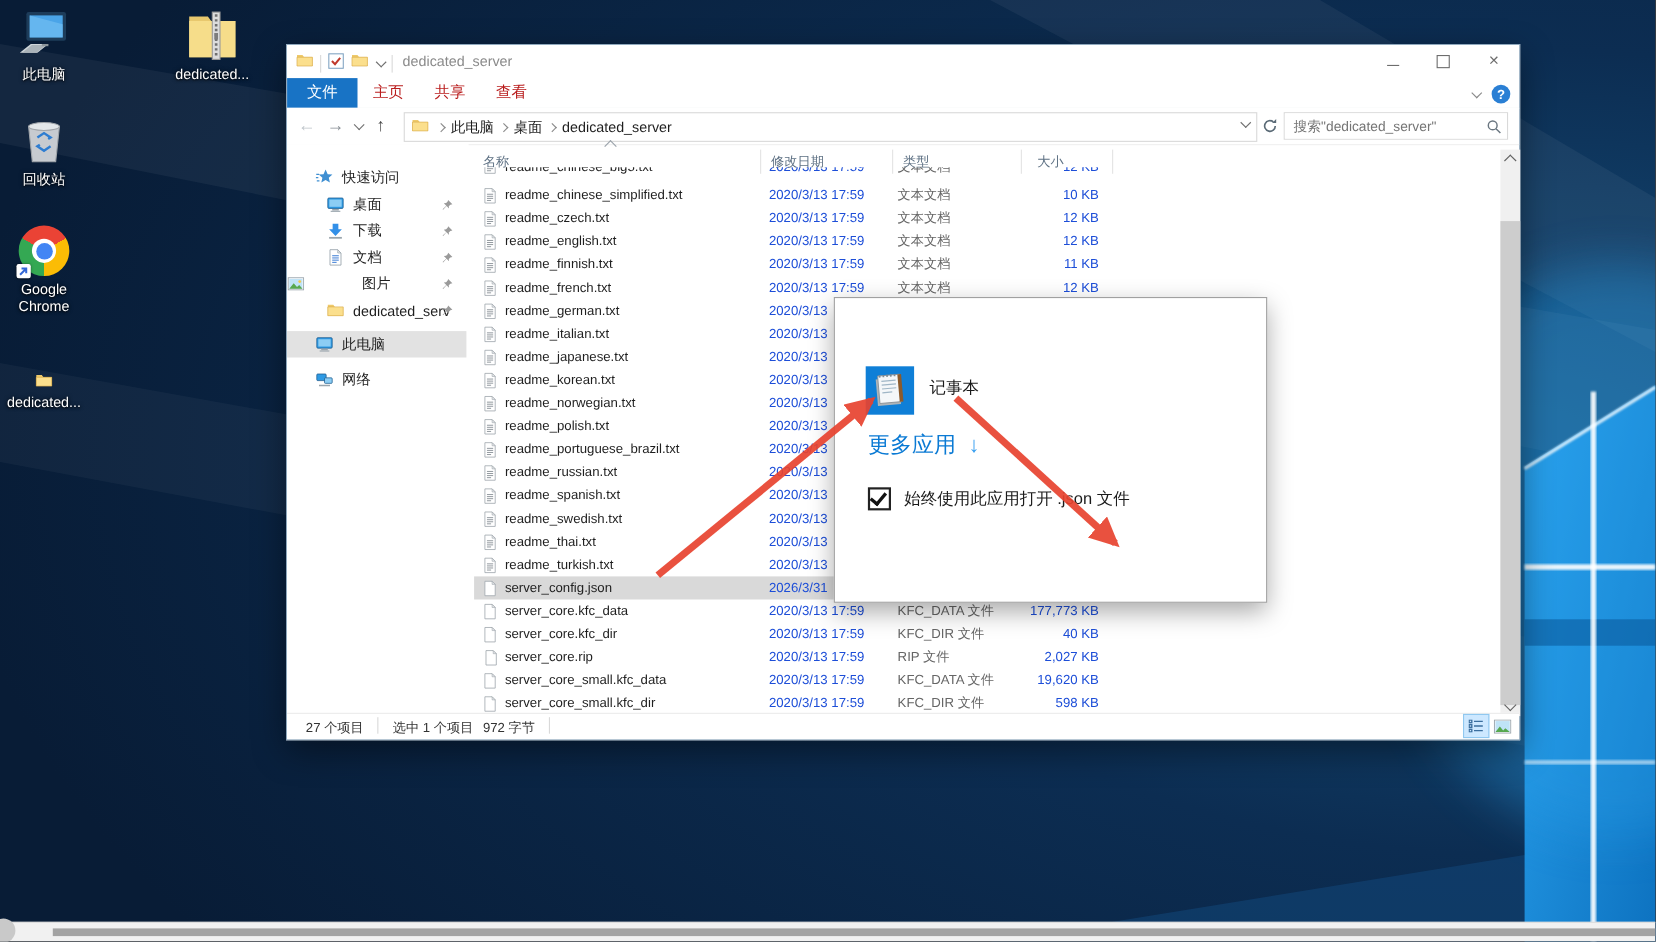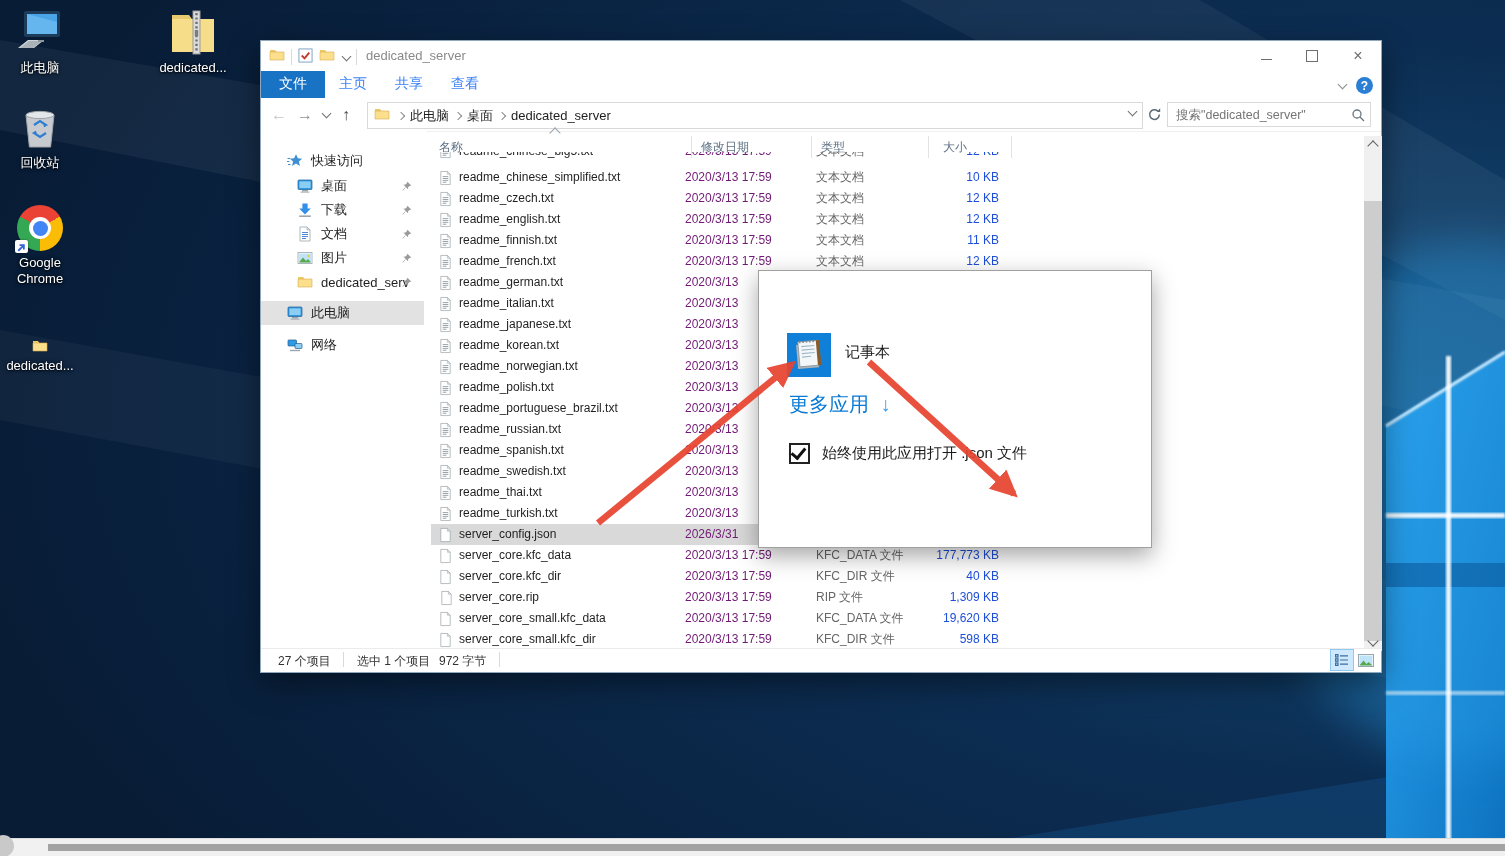--- a/index.html
+++ b/index.html
@@ -28,21 +28,21 @@
   .qat{position:absolute;left:8px;top:6px;display:flex;align-items:center;gap:6px;}
   .qat .sep{width:1px;height:16px;background:#d9d9d9;}
   .title{position:absolute;left:105px;top:7px;font-size:13px;color:#8a8a8a;}
   .wctl{position:absolute;right:0;top:0;display:flex;}
   .wbtn{width:46px;height:30px;display:flex;align-items:center;justify-content:center;color:#6d6d6d;font-size:14px;}
   .wbtn .mini{width:11px;height:1px;background:#6d6d6d;margin-top:6px;}
   .wbtn .maxi{width:10px;height:10px;border:1px solid #6d6d6d;}
   .wbtn.close{font-size:16px;}
 
   .tabsrow{position:absolute;left:0;top:30px;right:0;height:27px;background:#fff;border-bottom:1px solid #eceef0;}
-  .tab{display:inline-block;padding:4px 14px 5px;font-size:14px;color:#3b82f6;}
+  .tab{display:inline-block;padding:4px 14px 5px;font-size:14px;color:#b91c1c;}
   .tab.active{background:#1873c5;color:#fff;padding:4px 18px 5px;}
   .ribbon-right{position:absolute;right:8px;top:36px;display:flex;align-items:center;gap:10px;}
   .help{width:17px;height:17px;border-radius:50%;background:#2a7fd4;color:#fff;font-size:12px;
     font-weight:bold;display:flex;align-items:center;justify-content:center;}
 
   .addrrow{position:absolute;left:0;top:57px;right:0;height:33px;background:#fff;
     display:flex;align-items:center;border-bottom:1px solid #f0f0f0;}
   .navbtn{color:#8a9096;font-size:16px;line-height:1;margin-left:10px;}
   .chv{display:inline-block;width:6px;height:6px;border-right:1.5px solid #707070;border-bottom:1.5px solid #707070;
     transform:rotate(45deg);margin:0 0 2px 8px;}
@@ -70,21 +70,21 @@
   .fheader{position:absolute;left:0;top:0;width:840px;height:24px;color:#5d7083;}
   .fheader .h{position:absolute;top:3px;}
   .fheader .vsep{position:absolute;top:0;width:1px;height:22px;background:#e3e3e3;}
   .sortcaret{position:absolute;left:120px;top:-7px;width:7px;height:7px;border-left:1.5px solid #9aa2aa;
     border-top:1.5px solid #9aa2aa;transform:rotate(45deg);}
   .frow{position:absolute;left:0;width:580px;height:21px;}
   .frow.sel{background:#d9d9d9;}
   .frow span{position:absolute;top:0;line-height:21px;white-space:nowrap;}
   .frow .ficon{left:7px;top:2.5px;width:16px;height:16px;line-height:normal;}
   .frow .fname{left:28px;color:#1f1f1f;}
-  .frow .fdate{left:254px;color:#701a75;}
+  .frow .fdate{left:268px;color:#1d4ed8;}
   .frow .ftype{left:385px;color:#666;}
   .frow .fsize{right:12px;color:#1d4ed8;}
   .frow.partial{height:11px;overflow:hidden;}
   .frow.partial span{top:-11px;}
   .frow.partial .ficon{top:-9px;}
 
   
   .vscroll{position:absolute;left:1103px;top:95px;width:18px;height:515px;background:#f0f0f0;}
   .vscroll .arr{position:absolute;left:5px;width:7px;height:7px;border-right:1.5px solid #606060;border-bottom:1.5px solid #606060;}
   .vscroll .up{top:6px;transform:rotate(-135deg);}
@@ -327,21 +327,21 @@
     <span class="ic"><svg width="16" height="16" viewBox="0 0 16 16">
               <path d="M3 1h7l3 3v11H3z" fill="#fff" stroke="#9aa5ad" stroke-width=".8"></path>
               <path d="M10 1l3 3h-3z" fill="#dfe5e9" stroke="#9aa5ad" stroke-width=".6"></path>
               <path d="M5 6.5h6M5 8.5h6M5 10.5h6M5 12.5h4" stroke="#3a7bd5" stroke-width=".9"></path>
             </svg></span>
     <span class="tx">文档</span>
   <span class="pin"><svg width="11" height="11" viewBox="0 0 12 12">
               <path d="M7 .8l4.2 4.2-2 .5L7.6 7l.3 2.3L5.4 6.8 2 10.5l-.5-.5L5.2 6.6 2.7 4.1 5 3.8 6.5 2.3z" fill="#9a9a9a"></path>
             </svg></span>
         </div>
-        <div class="sitem" style="top: 115px; padding-left: 36px;">
+        <div class="sitem" style="top: 115px;  gap: 44px;">
     <span class="ic"><svg width="16" height="16" viewBox="0 0 16 16">
               <rect x="1" y="2.5" width="14" height="11" fill="#fff" stroke="#9aa5ad" stroke-width=".8"></rect>
               <rect x="2" y="3.5" width="12" height="9" fill="#bfe3f7"></rect>
               <path d="M2 12.5l4-5 3 3.5 2-2 3 3.5z" fill="#57a84f"></path>
               <circle cx="11.5" cy="6" r="1.3" fill="#f2c94c"></circle>
             </svg></span>
     <span class="tx">图片</span>
   <span class="pin"><svg width="11" height="11" viewBox="0 0 12 12">
               <path d="M7 .8l4.2 4.2-2 .5L7.6 7l.3 2.3L5.4 6.8 2 10.5l-.5-.5L5.2 6.6 2.7 4.1 5 3.8 6.5 2.3z" fill="#9a9a9a"></path>
             </svg></span>
@@ -617,21 +617,21 @@
     <span class="fsize">40 KB</span>
   </div>
           <div class="frow" style="top: 451px; text-align: center;">
     <span class="ficon"><svg width="15" height="16" viewBox="0 0 16 16">
                 <path d="M3 1h7l3 3v11H3z" fill="#fff" stroke="#a0a8ae" stroke-width=".8"></path>
                 <path d="M10 1l3 3h-3z" fill="#e8eaec" stroke="#a0a8ae" stroke-width=".6"></path>
               </svg></span>
     <span class="fname">server_core.rip</span>
     <span class="fdate">2020/3/13 17:59</span>
     <span class="ftype">RIP 文件</span>
-    <span class="fsize">1,309 KB</span>
+    <span class="fsize">2,027 KB</span>
   </div>
           <div class="frow" style="top: 472px;">
     <span class="ficon"><svg width="15" height="16" viewBox="0 0 16 16">
                 <path d="M3 1h7l3 3v11H3z" fill="#fff" stroke="#a0a8ae" stroke-width=".8"></path>
                 <path d="M10 1l3 3h-3z" fill="#e8eaec" stroke="#a0a8ae" stroke-width=".6"></path>
               </svg></span>
     <span class="fname">server_core_small.kfc_data</span>
     <span class="fdate">2020/3/13 17:59</span>
     <span class="ftype">KFC_DATA 文件</span>
     <span class="fsize">19,620 KB</span>

